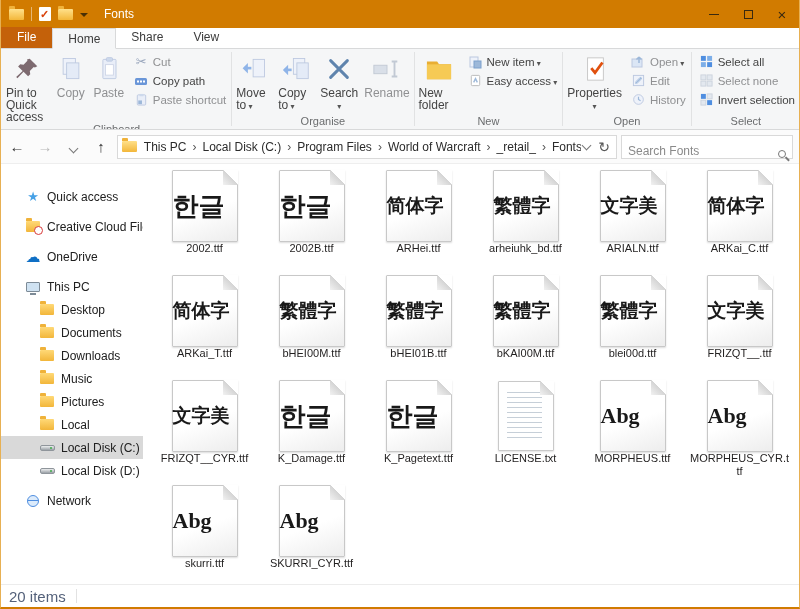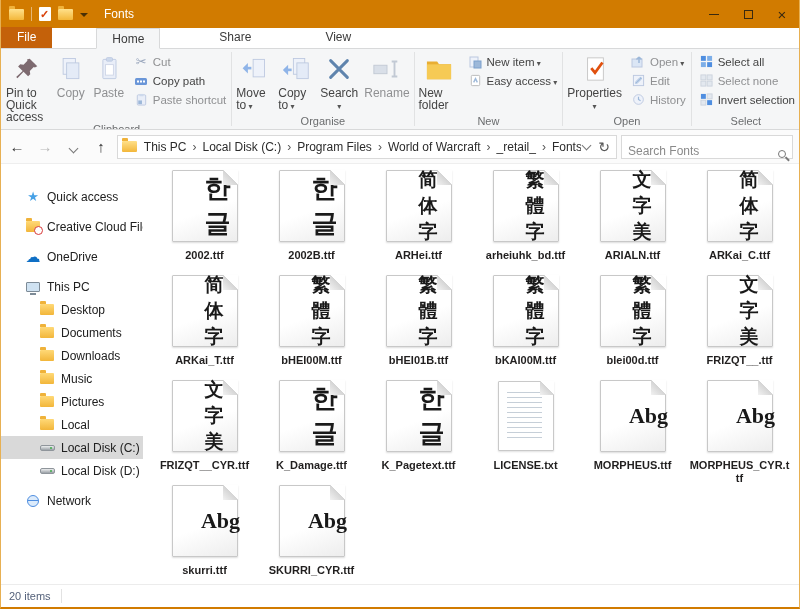--- a/index.html
+++ b/index.html
@@ -20,21 +20,21 @@
   .win-title { color:#fff; margin-left:8px; font-size:12px; }
   .win-controls { margin-left:auto; display:flex; height:100%; }
   .win-btn { width:34px; height:100%; display:flex; align-items:center; justify-content:center; color:#3a2a10; }
   .glyph-min { width:10px; border-top:1.5px solid #3a2a10; display:inline-block; }
   .glyph-max { width:9px; height:9px; border:1.5px solid #3a2a10; display:inline-block; }
   .glyph-close { font-size:15px; line-height:1; color:#3a2a10; }
 
   
   .tabrow { height:21px; background:#fff; display:flex; align-items:flex-end; border-bottom:1px solid #d8d9da; flex:none; }
   .tab-file { background:#c4610a; color:#fff; padding:3px 16px 4px; height:21px; }
-  .tab { padding:3px 15px 4px; color:#3b3b3b; height:21px;margin-left:44px; }
+  .tab { padding:3px 15px 4px; color:#3b3b3b; height:21px; }
   .tab.selected { background:#f5f6f7; border:1px solid #d8d9da; border-bottom:1px solid #f5f6f7; margin-bottom:-1px; }
 
   
   .ribbon { height:81px; background:#f5f6f7; display:flex; align-items:stretch; border-bottom:1px solid #d8d9da; flex:none; overflow:hidden; padding-left:2px; }
   .rgroup { display:flex; flex-direction:column; }
   .rbtns { display:flex; align-items:flex-start; flex:1; padding-top:2px; }
   .rlabel { text-align:center; font-size:11px; color:#6a6c6e; padding:0 4px 2px; }
   .rsep { width:1px; background:#e1e2e3; margin:3px 1px; }
   .rlg { display:flex; flex-direction:column; align-items:center; background:none; border:none; padding:2px 3px 0; font-family:inherit; font-size:12px; color:#444; line-height:12px; text-align:left; }
   .rlg .icn32 { width:32px; height:32px; display:flex; align-items:center; justify-content:center; margin-bottom:2px; }
@@ -77,31 +77,31 @@
   .pc { width:14px; height:10px; border:1.5px solid #7d8b97; background:#cfe2f2; border-radius:1px; position:relative; display:inline-block; }
   .pc::after { content:''; position:absolute; left:3px; bottom:-4px; width:6px; height:2px; background:#7d8b97; }
   .drv { width:15px; height:6px; background:linear-gradient(#eceeef,#9aa0a6); border:1px solid #8f959b; border-radius:2px; position:relative; display:inline-block; }
   .drv::after { content:''; position:absolute; right:2px; top:1.5px; width:2px; height:2px; border-radius:50%; background:#3fae49; }
   .net { width:12px; height:12px; border:1.5px solid #4f8ee0; border-radius:50%; position:relative; display:inline-block; background:#dcebfb; }
   .net::after { content:''; position:absolute; left:0; right:0; top:4px; height:1.5px; background:#4f8ee0; }
 
   .filearea { flex:1; padding:6px 0 0 8px; overflow:hidden; }
   .grid { display:grid; grid-template-columns:repeat(6,107px); row-gap:12px; }
   .file-item { display:flex; flex-direction:column; align-items:center; height:93px; }
-  .page { position:relative; width:66px; height:72px; background:linear-gradient(160deg,#ffffff 55%,#ededed 100%); border:1px solid #c8c8c8; border-radius:1px; box-shadow:0 1px 2px rgba(0,0,0,.14); display:flex; align-items:center; justify-content:center; flex:none;padding-left:32px; }
+  .page { position:relative; width:66px; height:72px; background:linear-gradient(160deg,#ffffff 55%,#ededed 100%); border:1px solid #c8c8c8; border-radius:1px; box-shadow:0 1px 2px rgba(0,0,0,.14); display:flex; align-items:center; flex:none; }
   .page::after { content:''; position:absolute; top:-1px; right:-1px; width:15px; height:15px; background:linear-gradient(225deg,#ffffff 49%,#d5d5d5 50%,#f2f2f2 100%); }
   .txtpage { width:56px; height:70px; margin:1px 0; background:#fff; border:1px solid #c9c9c9; position:relative; border-radius:1px; box-shadow:0 1px 2px rgba(0,0,0,.12); flex:none; }
   .txtpage::after { content:''; position:absolute; top:-1px; right:-1px; width:14px; height:14px; background:linear-gradient(225deg,#ffffff 49%,#d5d5d5 50%,#f2f2f2 100%); }
   .lines { position:absolute; left:8px; right:11px; top:10px; bottom:9px; background:repeating-linear-gradient(to bottom,#c6cfd8 0 1px,transparent 1px 5px); }
   .preview { font-weight:700; color:#191919; }
-  .fname { font-size:11px; color:#211f1f; text-align:center; margin-top:7px; max-width:102px; line-height:13px; word-break:break-word;font-weight:bold; }
+  .fname { font-size:11px; color:#211f1f; text-align:center; margin-top:0; max-width:102px; line-height:13px; word-break:break-word; }
 
   
   .statusbar { height:23px; border-top:1px solid #ececec; display:flex; align-items:center; padding:0 8px; flex:none; }
-  .status-text { color:#54617a; font-size:11px; }
+  .status-text { color:#54617a; font-size:15px; }
   .status-sep { width:1px; height:14px; background:#e2e2e2; margin-left:10px; }
   button { cursor:default; }
 </style>
 </head>
 <body>
 
 <div class="window">
 
   <div class="titlebar">
     <div class="qat">

